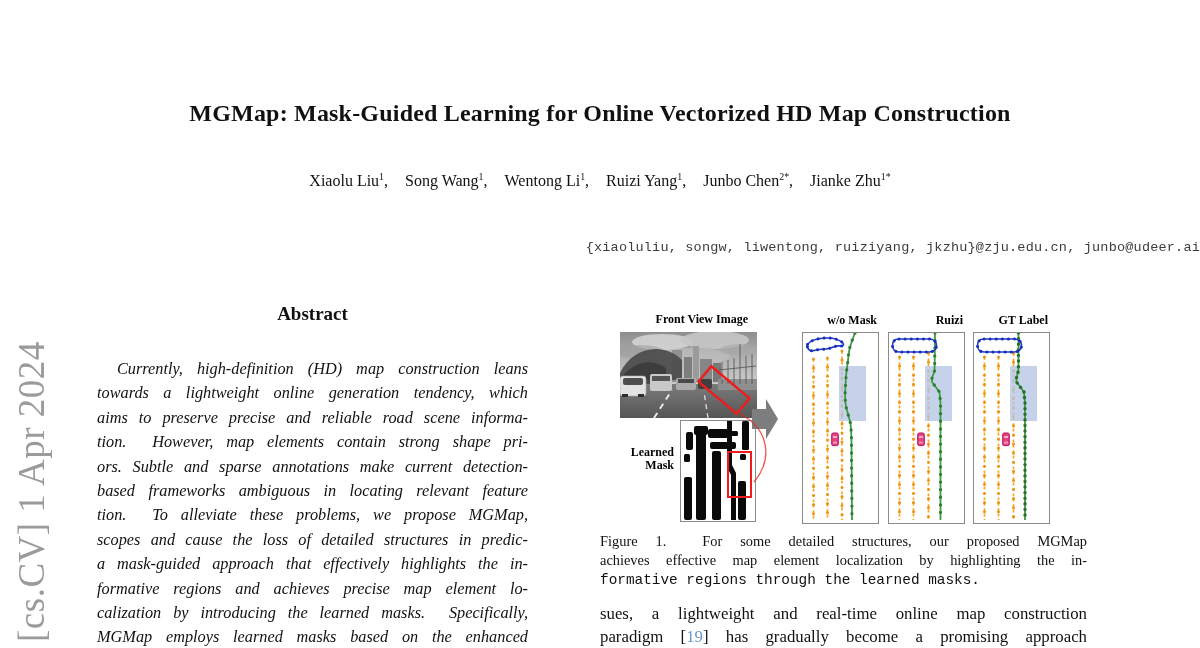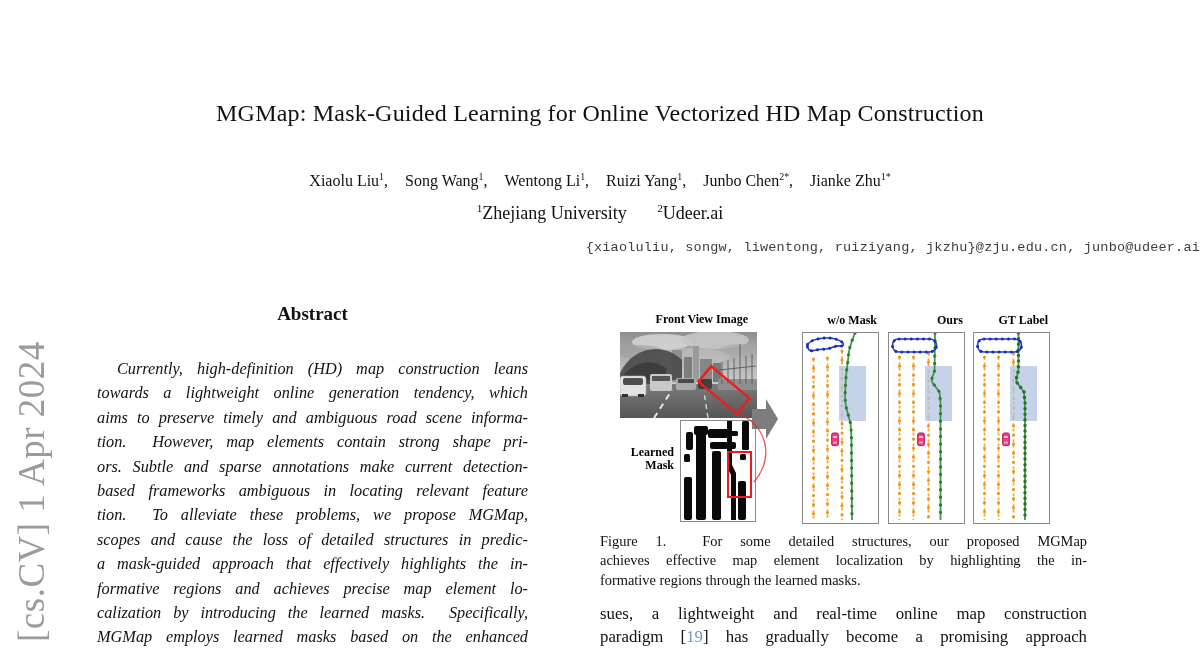--- a/index.html
+++ b/index.html
@@ -6,21 +6,21 @@
   body{
     width:1200px;height:648px;overflow:hidden;background:#ffffff;
     font-family:"Liberation Serif","DejaVu Serif",serif;color:#111;
     position:relative;
   }
   .page{position:absolute;inset:0;}
 
   
   .title{
     position:absolute;top:100px;left:0;width:1200px;text-align:center;
-    font-size:24px;font-weight:normal;letter-spacing:.2px;
+    font-size:24px;font-weight:bold;letter-spacing:.2px;
   }
   .authors{
     position:absolute;top:172px;left:0;width:1200px;text-align:center;
     font-size:16px;
   }
   .author{white-space:nowrap;}
   .author + .author{margin-left:13px;}
   .authors sup,.affils sup{font-size:62%;vertical-align:super;line-height:0;}
   .affils{
     position:absolute;top:203px;left:0;width:1200px;text-align:center;
@@ -75,21 +75,21 @@
   .ln-green{stroke:var(--boundary-green,#3f9b45);stroke-width:1.8;fill:none;}
   .ln-green-bead{stroke:#2e7d32;stroke-width:3.2;fill:none;stroke-dasharray:0.1 7.5;stroke-linecap:round;}
   .ln-green-bead.dense{stroke-dasharray:0.1 5.5;stroke-width:3.4;stroke:#27702b;}
   .ln-blue{stroke:var(--divider-blue,#2438c8);stroke-width:1.6;fill:none;}
   .ln-blue-bead{stroke:#1731b8;stroke-width:3;fill:none;stroke-dasharray:0.1 6;stroke-linecap:round;}
   .car-body{fill:var(--ego-car-pink,#e8417d);stroke:#b01060;stroke-width:1;}
 
   .caption{position:absolute;left:0;top:232px;width:487px;
     font-size:14.4px;line-height:19.4px;color:#111;}
   .cap-line{text-align:justify;text-align-last:justify;}
-  .cap-line.last{text-align-last:left;}
+  .cap-line.last{text-align-last:left;font-family:Liberation Mono, monospace;}
   .bodytext{position:absolute;left:0;top:303px;width:487px;
     font-size:16.8px;line-height:22.6px;}
   .body-line{text-align:justify;text-align-last:justify;}
   .cite{color:var(--cite-blue,#6b97c9);}
 </style>
 </head>
 <body>
 
 <div class="page">
 
@@ -99,33 +99,29 @@
 
   <div class="authors">
     <span class="author"><span>Xiaolu Liu</span><sup>1</sup><span>,</span></span>
     <span class="author"><span>Song Wang</span><sup>1</sup><span>,</span></span>
     <span class="author"><span>Wentong Li</span><sup>1</sup><span>,</span></span>
     <span class="author"><span>Ruizi Yang</span><sup>1</sup><span>,</span></span>
     <span class="author"><span>Junbo Chen</span><sup>2*</sup><span>,</span></span>
     <span class="author"><span>Jianke Zhu</span><sup>1*</sup><span></span></span>
   </div>
 
-  <div class="affils">
-    <span class="affil"><sup>1</sup><span>Zhejiang University</span></span>
-    <span class="affil"><sup>2</sup><span>Udeer.ai</span></span>
-  </div>
 
   <div class="emails">{xiaoluliu, songw, liwentong, ruiziyang, jkzhu}@zju.edu.cn, junbo@udeer.ai</div>
 
   <div class="left-col">
     <div class="abs-heading">Abstract</div>
     <div class="abs-par">
       <div class="abs-line indent">Currently, high-definition (HD) map construction leans</div>
       <div class="abs-line">towards a lightweight online generation tendency, which</div>
-      <div class="abs-line">aims to preserve timely and ambiguous road scene informa-</div>
+      <div class="abs-line">aims to preserve precise and reliable road scene informa-</div>
       <div class="abs-line">tion.&nbsp; However, map elements contain strong shape pri-</div>
       <div class="abs-line">ors. Subtle and sparse annotations make current detection-</div>
       <div class="abs-line">based frameworks ambiguous in locating relevant feature</div>
       <div class="abs-line">tion.&nbsp; To alleviate these problems, we propose MGMap,</div>
       <div class="abs-line">scopes and cause the loss of detailed structures in predic-</div>
       <div class="abs-line">a mask-guided approach that effectively highlights the in-</div>
       <div class="abs-line">formative regions and achieves precise map element lo-</div>
       <div class="abs-line">calization by introducing the learned masks.&nbsp; Specifically,</div>
       <div class="abs-line">MGMap employs learned masks based on the enhanced</div>
     </div>
@@ -224,21 +220,21 @@
 
       <svg class="flow-arrow" width="26" height="46" viewBox="0 0 26 46">
         <polygon points="0,13 14,13 14,3 26,23 14,43 14,33 0,33" fill="var(--arrow-gray,#7d7d7d)"></polygon>
       </svg>
 
       <svg class="connector" width="487" height="225" viewBox="0 0 487 225">
         <path d="M140,114 C168,128 174,158 154,182" fill="none" stroke="var(--annotation-red,#ee1c1c)" stroke-width="1.3" opacity=".75"></path>
       </svg>
 
       <div class="fig-label" style="left:202px;top:14px;width:75px;">w/o Mask</div>
-      <div class="fig-label" style="left:288px;top:14px;width:75px;">Ours</div>
+      <div class="fig-label" style="left:288px;top:14px;width:75px;">Ruizi</div>
       <div class="fig-label" style="left:373px;top:14px;width:75px;">GT Label</div>
 
       <div class="panel" style="left:202px;">
         <svg width="75" height="190" viewBox="0 0 75 190">
           <path class="ln-orange" d="M10.5,26 V187"></path>
             <path class="ln-orange-bead" d="M10.5,26 V187"></path>
           <path class="ln-orange" d="M24.5,25 V187"></path>
             <path class="ln-orange-bead" d="M24.5,25 V187"></path>
           <path class="ln-orange" d="M39,18 V187"></path>
             <path class="ln-orange-bead" d="M39,18 V187"></path>

